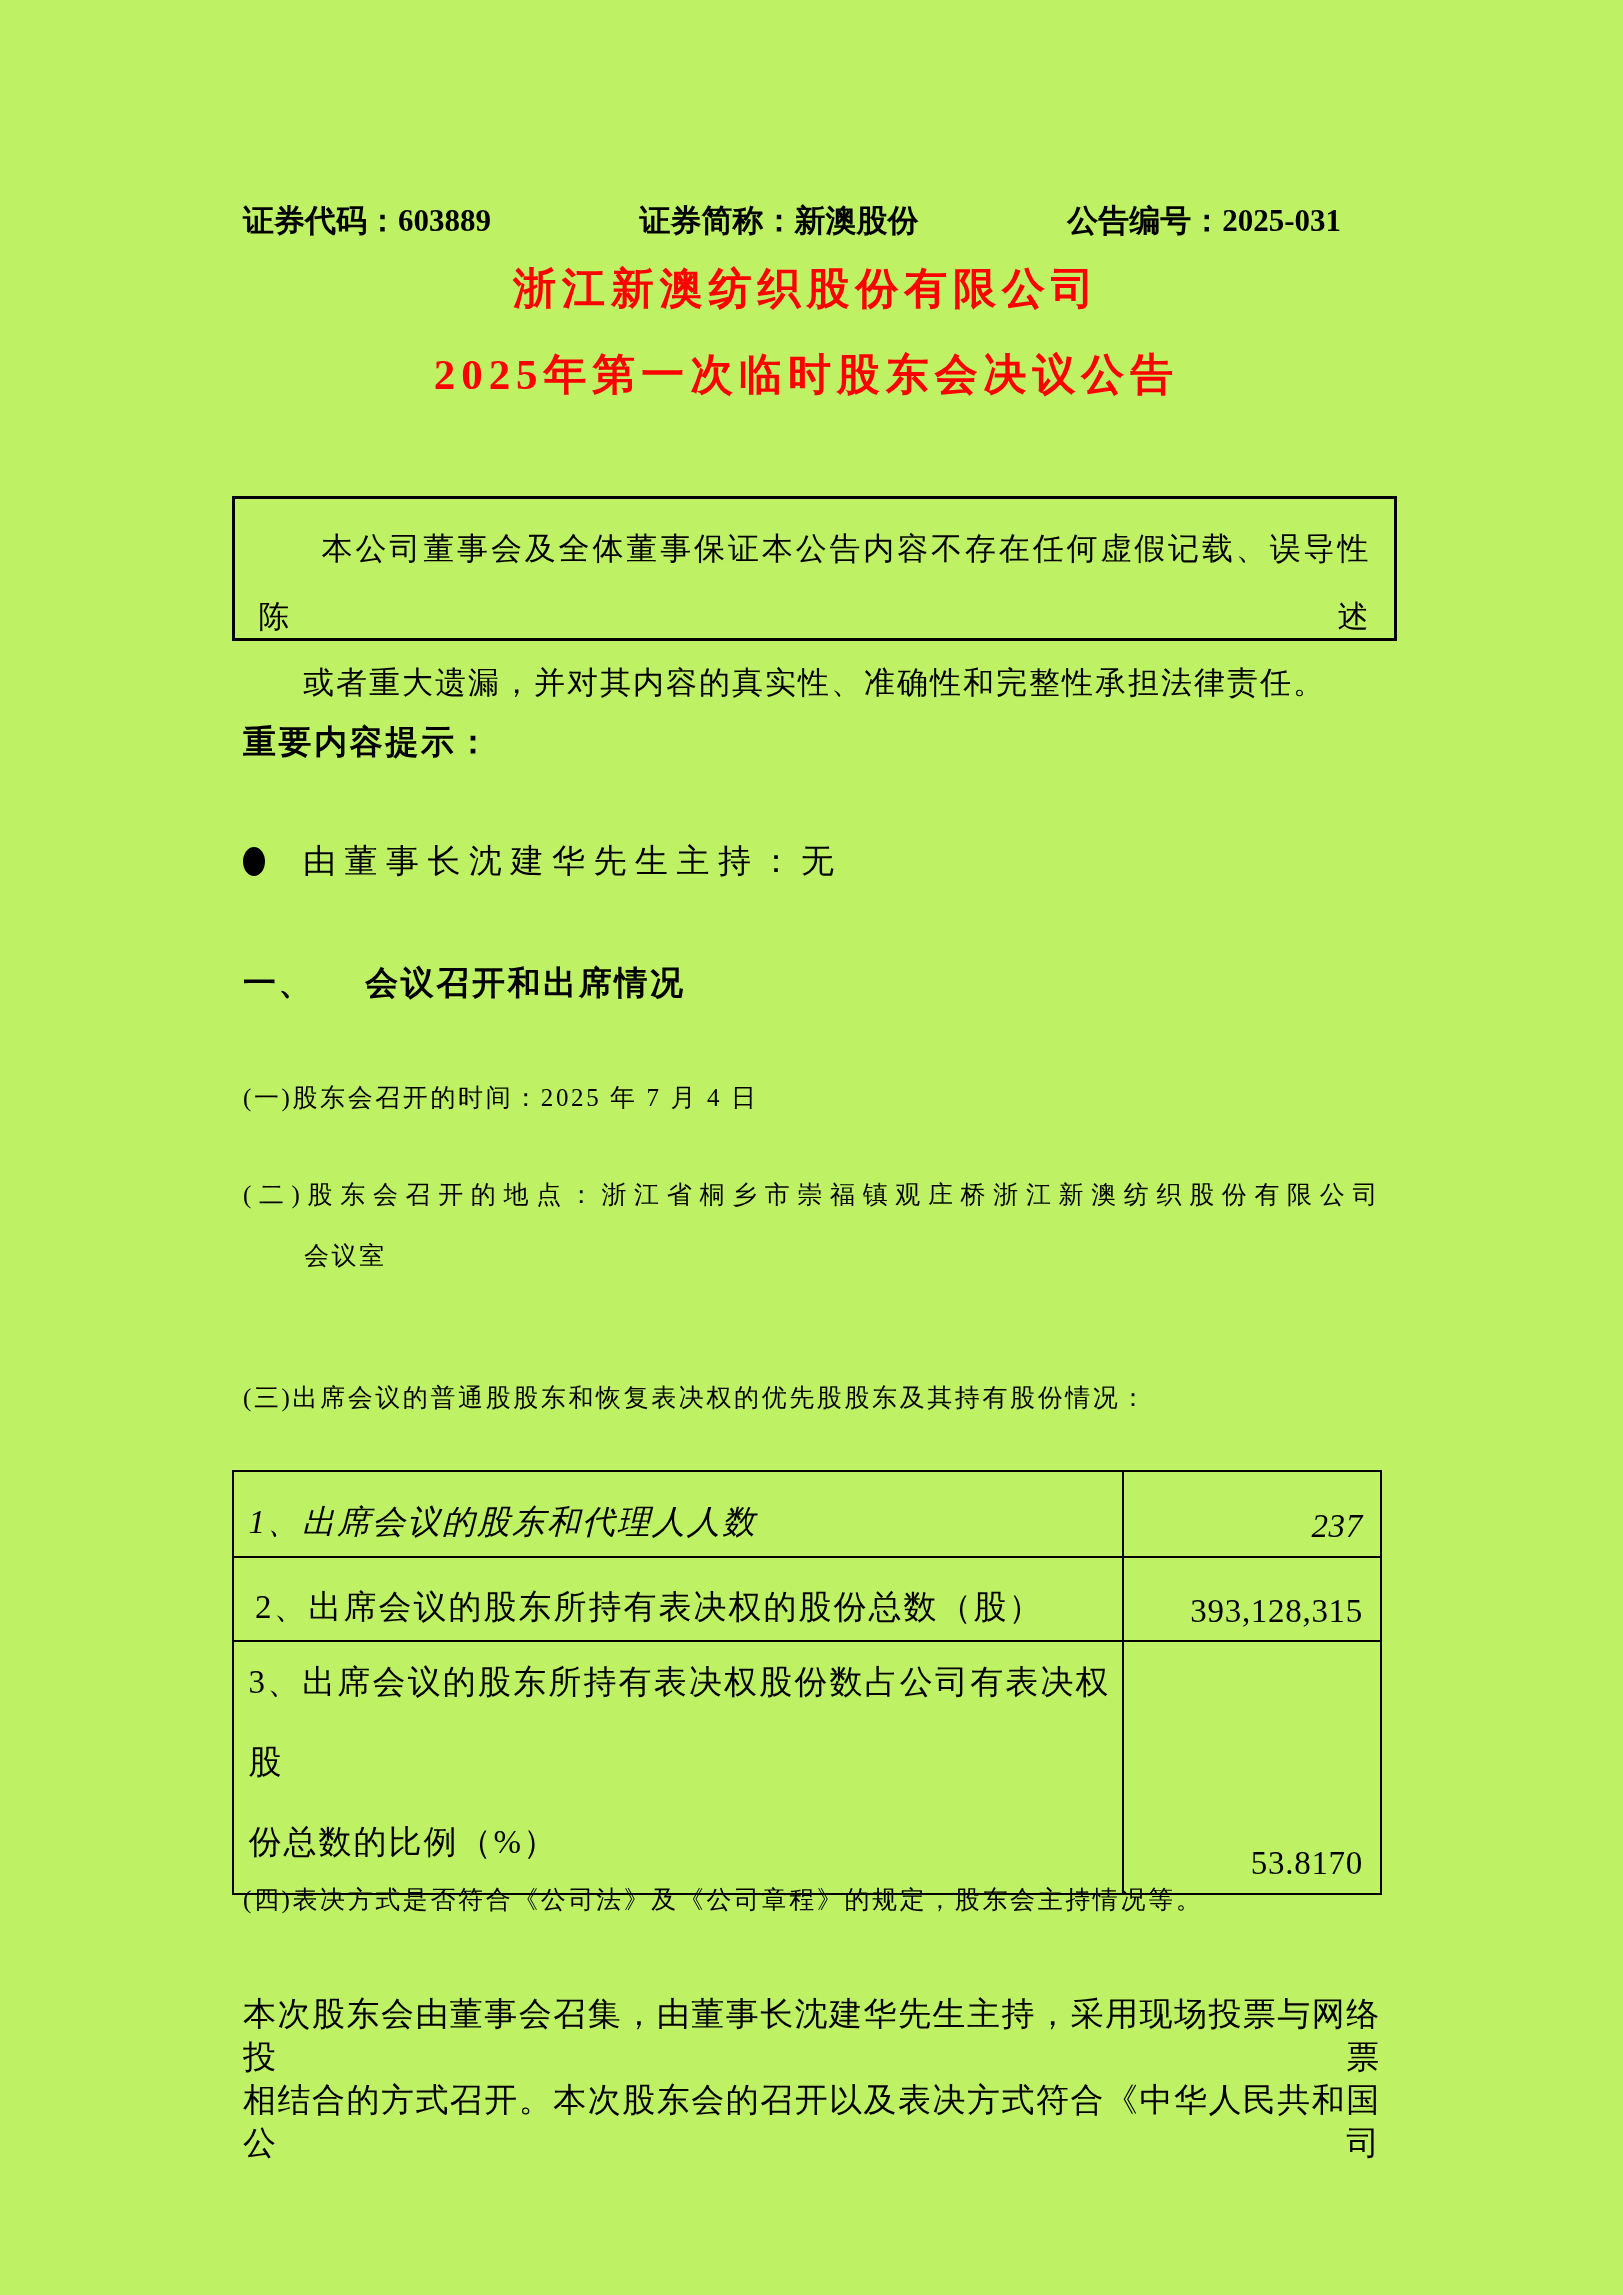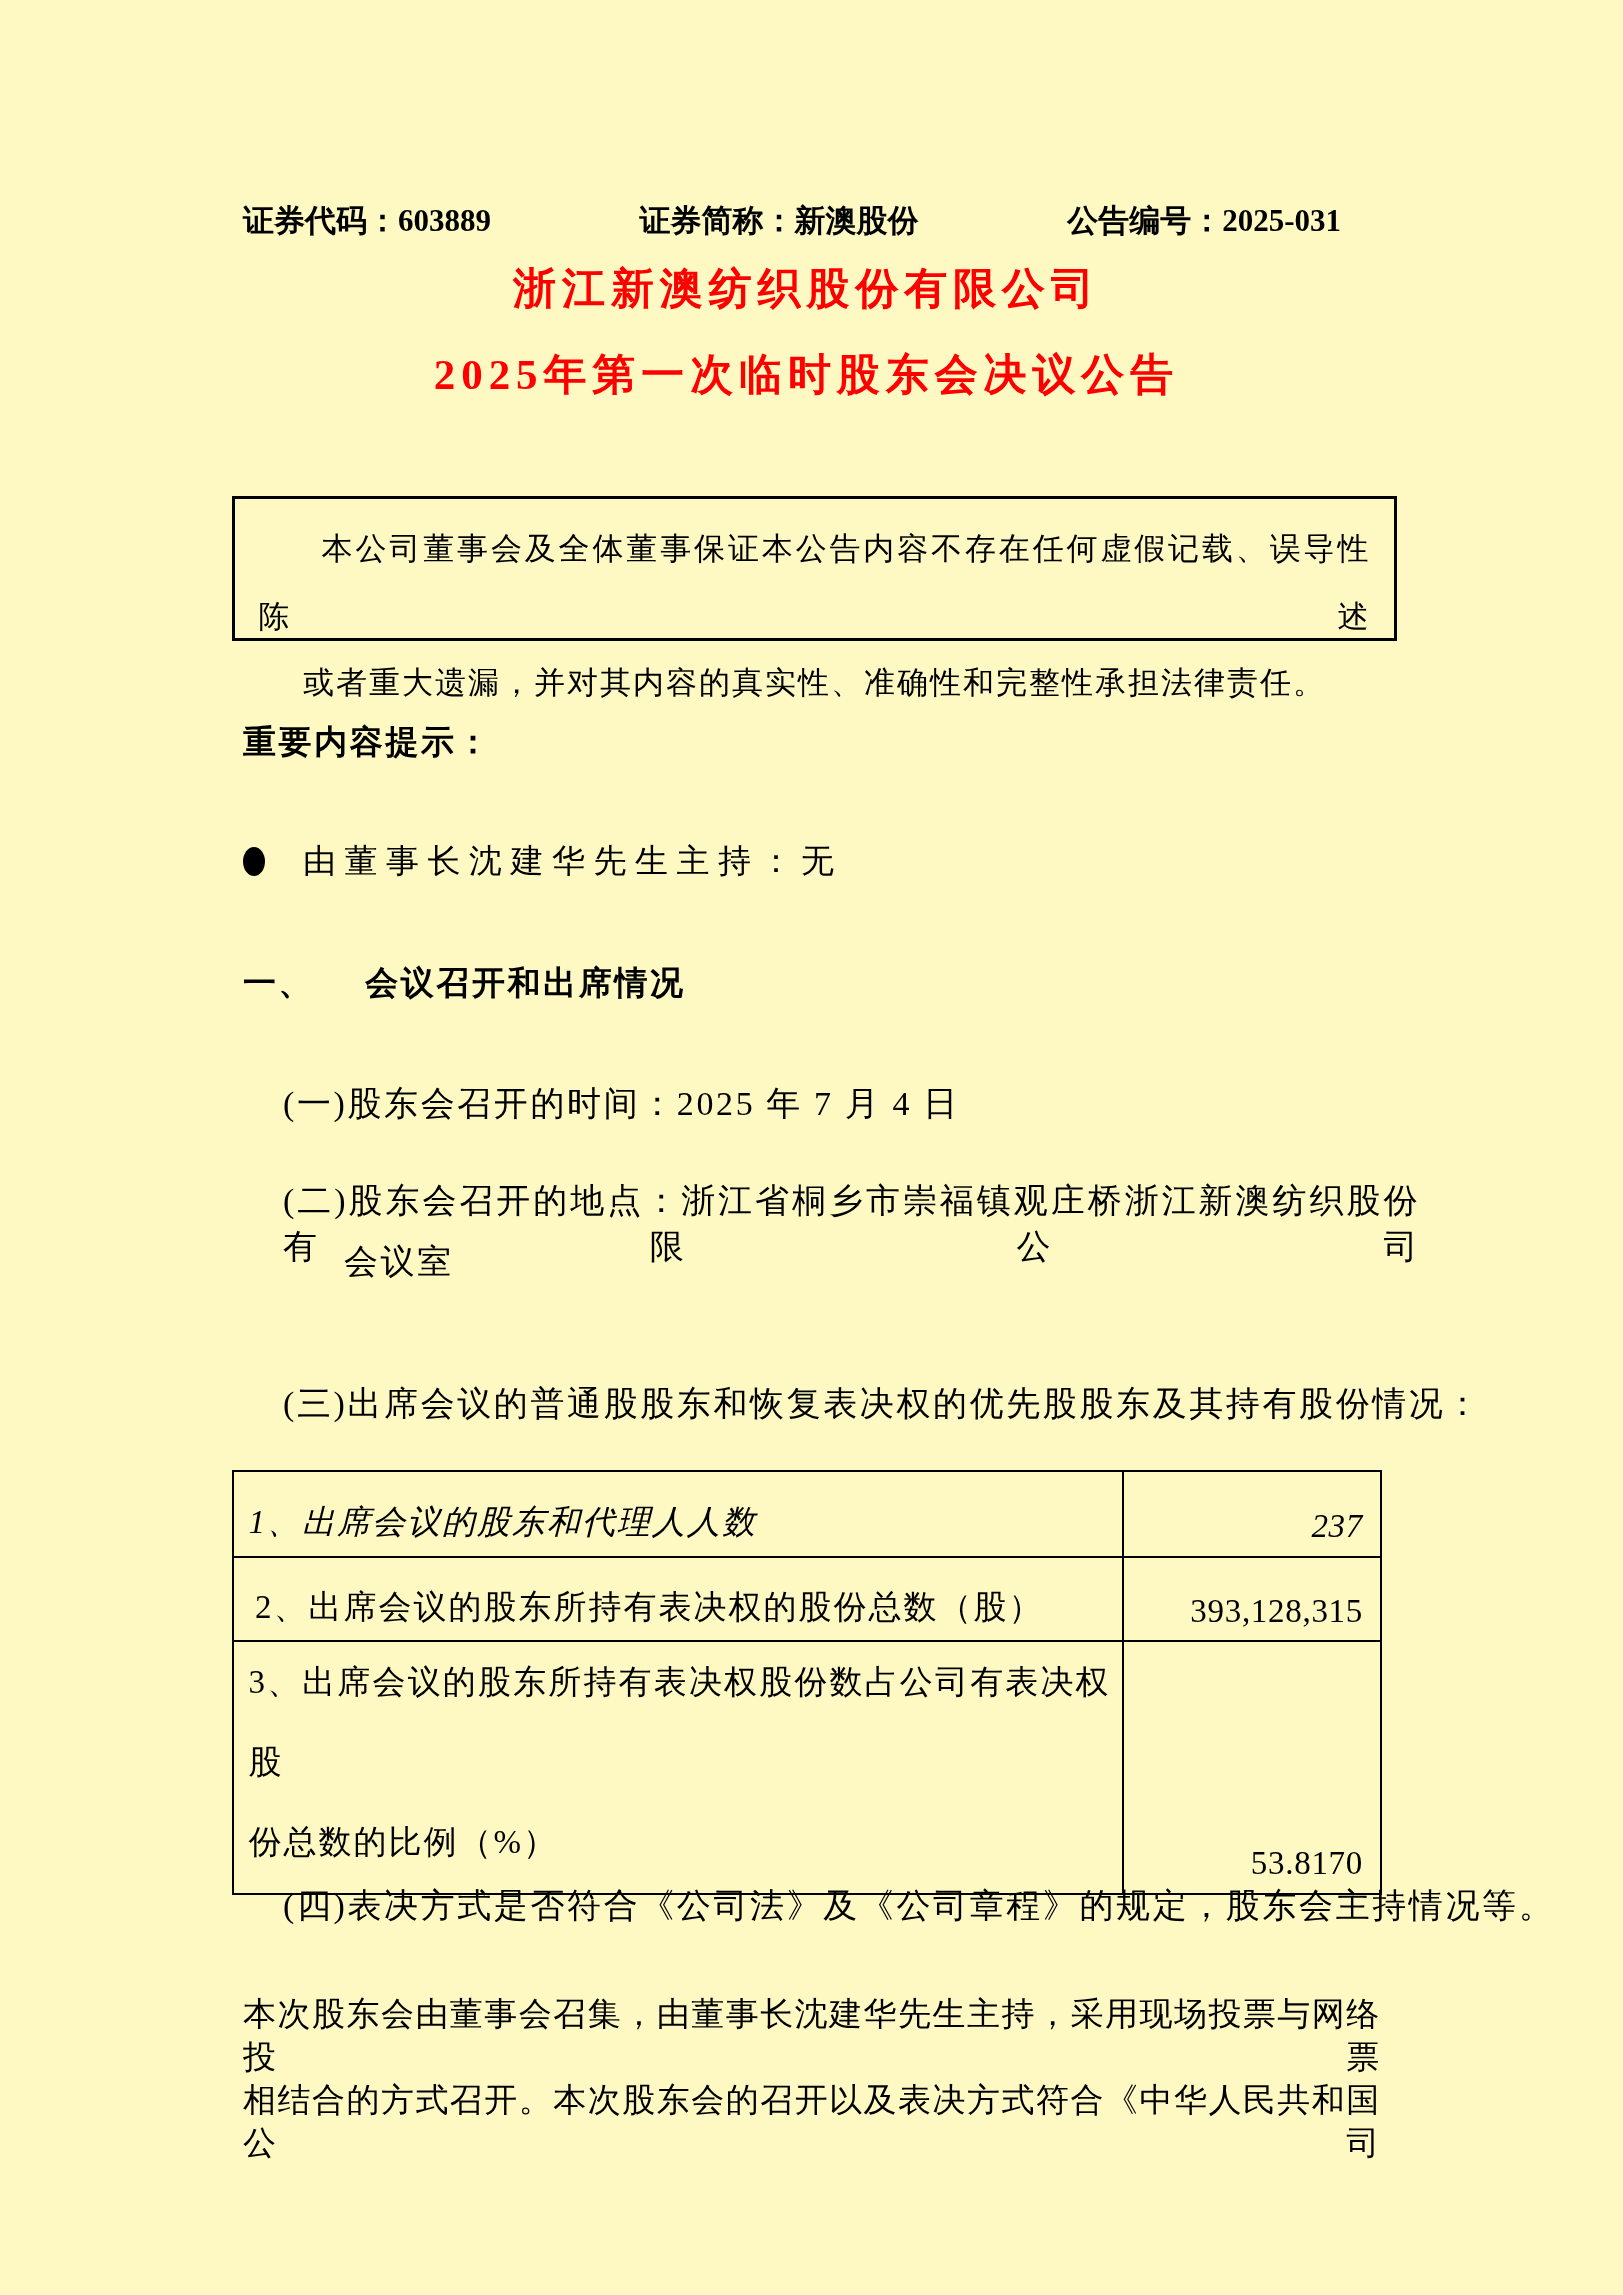--- a/index.html
+++ b/index.html
@@ -1,17 +1,17 @@
 <!DOCTYPE html>
 <html style="font-size:10.5px"><head>
 <meta charset="utf-8">
 <style>
   html,body{margin:0;padding:0;background:#ffffff;}
   .page{
-    position:relative;width:1623px;height:2295px;background:#fef9c3;
+    position:relative;width:1623px;height:2295px;background:#bef264;
     font-family:"Liberation Serif","DejaVu Serif",serif;color:#000000;overflow:hidden;
   }
   .abs{position:absolute;}
   
   .header-row{top:200px;left:243px;width:1098px;display:flex;justify-content:space-between;
     font-weight:bold;font-size:31px;white-space:nowrap;}
   
   .title{left:224px;width:1165px;text-align:center;font-weight:bold;font-size:43px;
     color:#ff0000;letter-spacing:5.9px;white-space:nowrap;}
   .title1{top:260px;}
@@ -20,21 +20,21 @@
   .box{top:496px;left:232px;width:1165px;height:145px;border:3.3px solid #000;box-sizing:border-box;
     padding:15.7px 23.6px 0 23.6px;font-size:31px;line-height:68px;letter-spacing:2px;}
   .box .l1{text-align:justify;text-align-last:justify;text-indent:63px;}
   .box .l2{text-align:center;font-family:Liberation Mono, monospace;}
   
   .hint{top:720px;left:243px;font-size:33px;font-weight:bold;letter-spacing:2.6px;}
   .bullet-row{top:839px;left:243px;display:flex;align-items:center;font-size:33px;letter-spacing:8.5px;}
   .bullet-dot{width:22px;height:29px;background:#000;border-radius:50%;margin-right:38px;flex:none;}
   .sec-head{top:961px;left:243px;font-size:33px;font-weight:bold;letter-spacing:2.6px;display:flex;}
   .sec-head .t{margin-left:51px;}
-  .para{left:243px;width:1137px;font-size:34px;letter-spacing:2.6px;white-space:nowrap;margin-left:40px;}
+  .para{left:243px;width:1137px;font-size:25px;letter-spacing:2.6px;white-space:nowrap;}
   .p1{top:1081px;}
   .p2l1{top:1178px;white-space:normal;text-align:justify;text-align-last:justify;}
   .p2l2{top:1239px;left:304px;}
   .p3{top:1381px;}
   .p4{top:1883px;}
   
   .tbl{top:1470px;left:232px;width:1150px;border-collapse:collapse;font-size:33px;table-layout:fixed;}
   .tbl td{border:2.6px solid #000;vertical-align:bottom;padding:0 0 10.5px 0;}
   .tbl .c1{width:874px;padding-left:14.4px;letter-spacing:2px;}
   .tbl .c2{text-align:right;padding-right:17px;letter-spacing:0.7px;}

